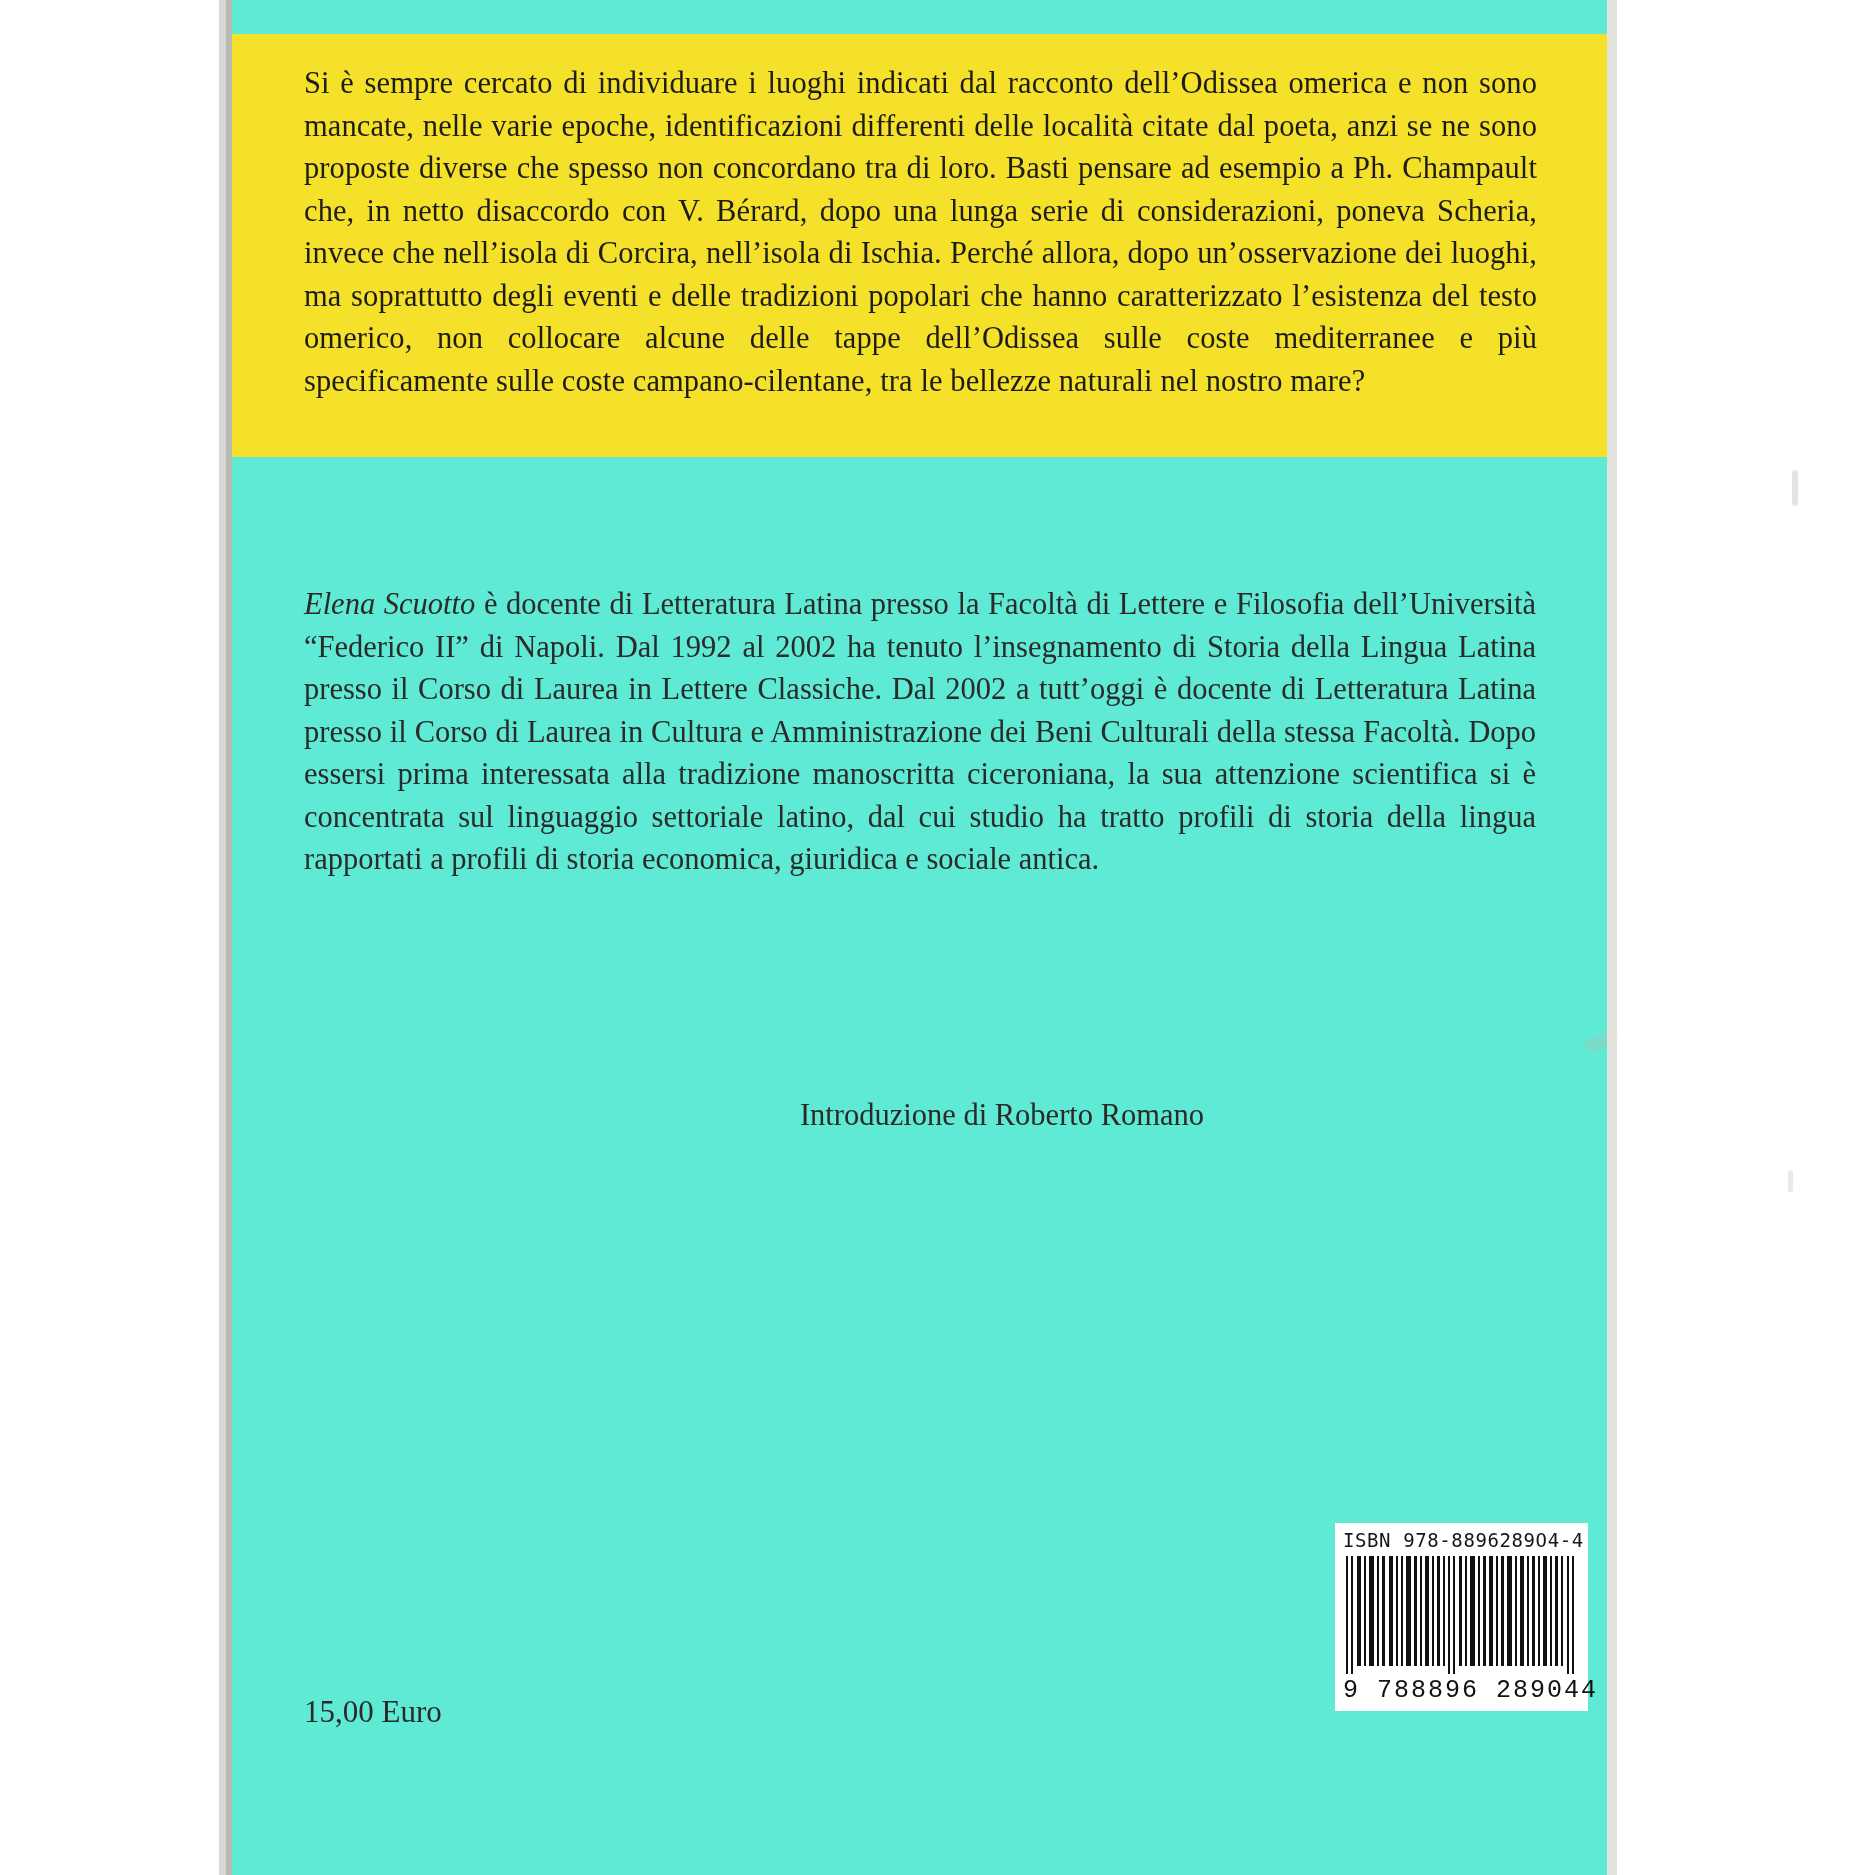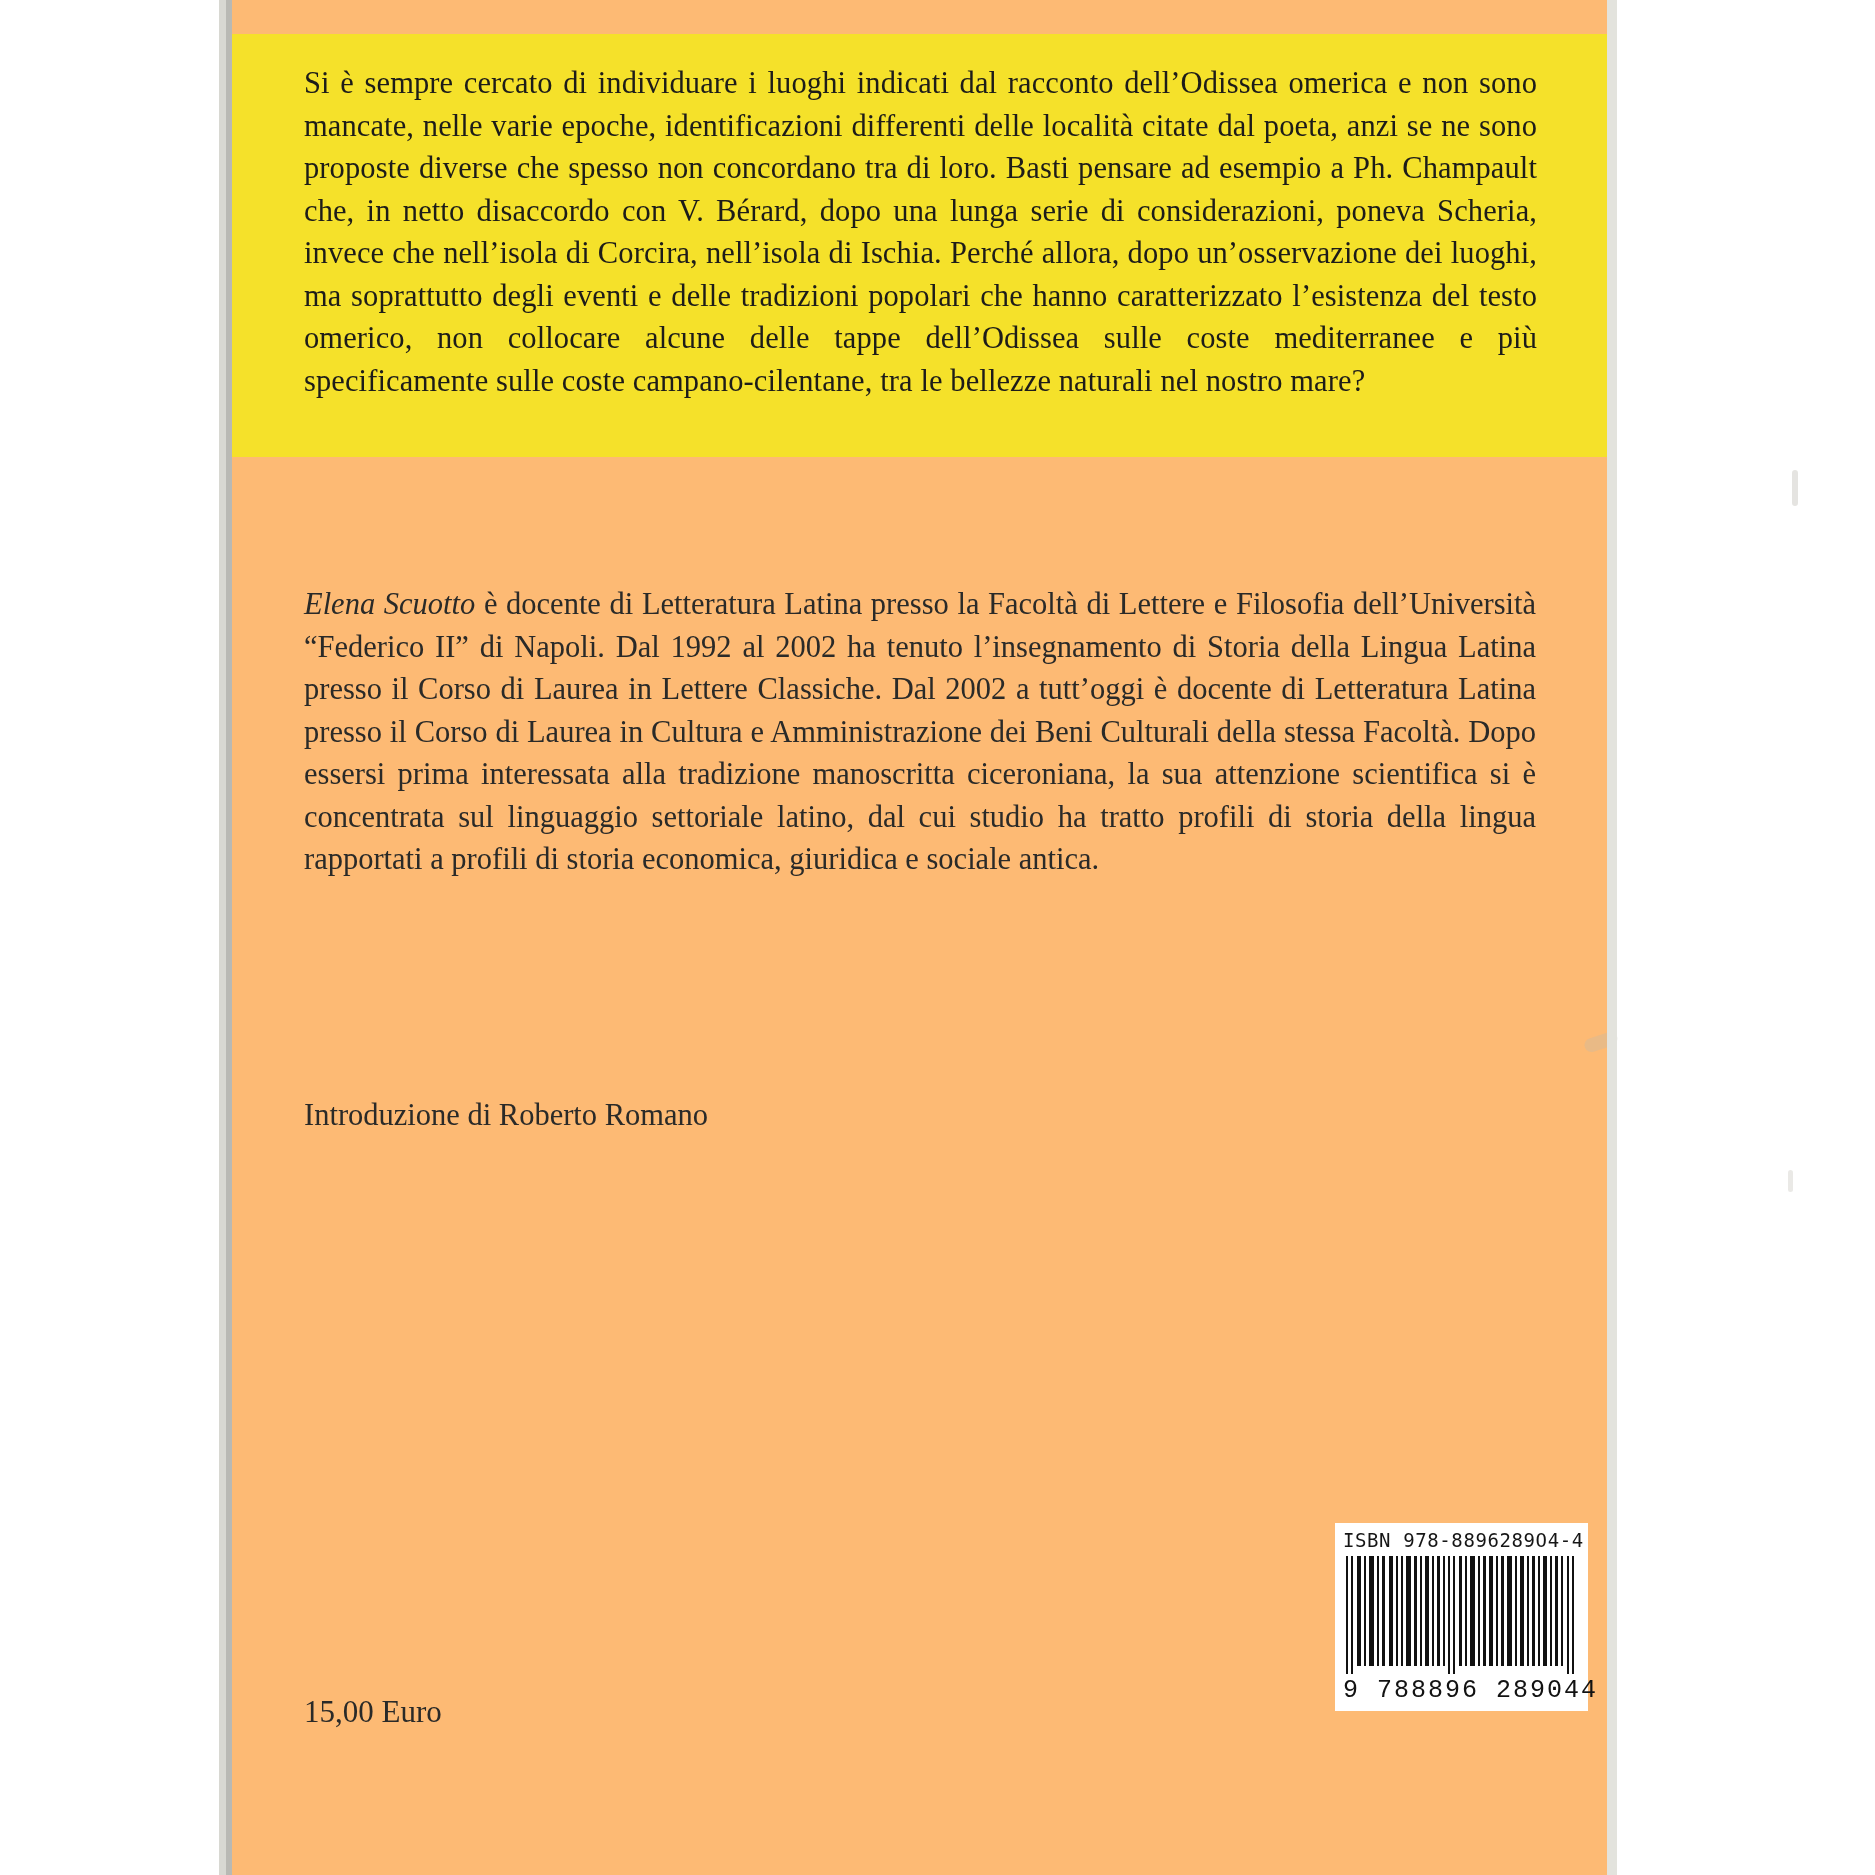--- a/index.html
+++ b/index.html
@@ -39,21 +39,21 @@
     background: #d8d8d2;
   }
 
   
   .cover {
     position: absolute;
     left: 232px;
     top: 0;
     width: 1375px;
     height: 1875px;
-    background: #fdba74;
+    background: #5eead4;
   }
 
   .cover-right-edge {
     position: absolute;
     left: 1607px;
     top: 0;
     width: 10px;
     height: 1875px;
     background: #e3e3dd;
   }
@@ -97,20 +97,21 @@
   }
 
   .intro-line {
     position: absolute;
     left: 72px;
     top: 1095px;
     width: 900px;
     font-size: 30.5px;
     line-height: 40px;
     color: #2a2a28;
+    text-align: right;
   }
 
   .price {
     position: absolute;
     left: 72px;
     top: 1694px;
     font-size: 31px;
     color: #2a2a28;
   }
 

